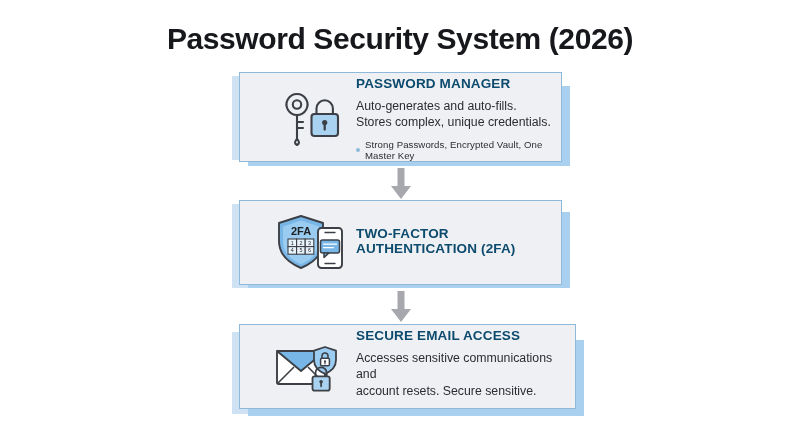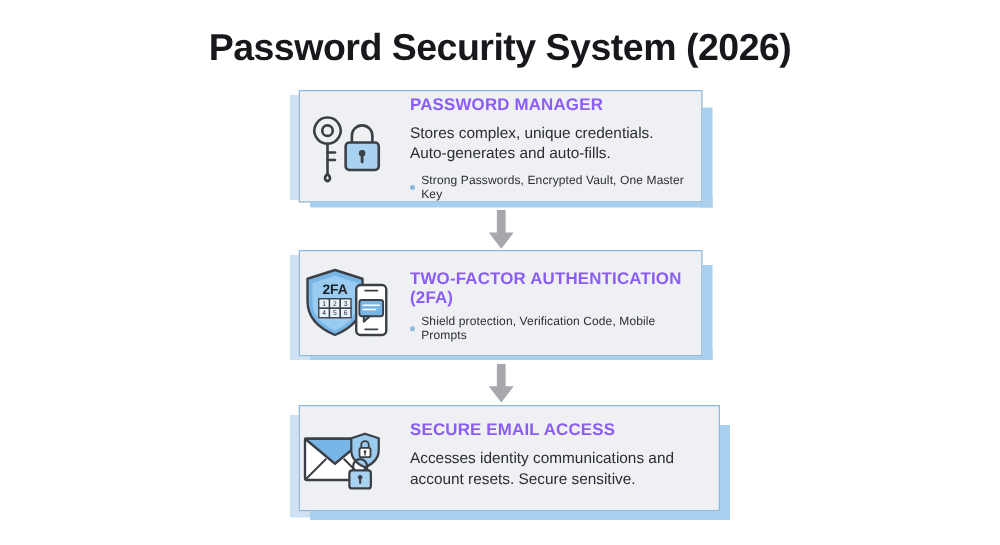--- a/index.html
+++ b/index.html
@@ -28,28 +28,28 @@
   .shadow-tl{
     position:absolute;background:#cfe2f3;z-index:0;
   }
   .shadow-br{
     position:absolute;background:#a9d0ee;z-index:0;
   }
   .card{z-index:2;}
 
   .icon-pane{
     width:86px;flex:0 0 86px;
-    display:flex;align-items:center;justify-content:flex-start;
+    display:flex;align-items:center;justify-content:center;padding-left:28px;
   }
   .body-pane{
     flex:1 1 auto;padding:9px 10px 6px 2px;
     display:flex;flex-direction:column;justify-content:center;
   }
   .card-heading{
-    font-size:13.5px;font-weight:bold;color:#8b5cf6;
+    font-size:13.5px;font-weight:bold;color:#0c4a6e;
     letter-spacing:0.15px;margin-bottom:7px;
   }
   .card-desc{
     font-size:12.3px;color:#2b2d33;line-height:1.32;margin-bottom:9px;
   }
   .card-tags{
     font-size:9.6px;color:#2b2d33;display:flex;align-items:center;gap:5px;
     letter-spacing:0.1px;
     justify-content:center;
   }
@@ -89,22 +89,22 @@
           <path d="M41.5 28 v-5.5 a8.2 8.2 0 0 1 16.4 0 V28" fill="none" stroke="#3c4046" stroke-width="2.1" stroke-linecap="round"></path>
           <rect x="36.5" y="28" width="26.5" height="22" rx="3" fill="#a8d2f0" stroke="#3c4046" stroke-width="2.1"></rect>
           <circle cx="49.7" cy="36.5" r="2.6" fill="#3c4046"></circle>
           <path d="M49.7 38.5 v5" stroke="#3c4046" stroke-width="2.3" stroke-linecap="round"></path>
         </g>
       </svg>
     </div>
     <div class="body-pane">
       <div class="card-heading">PASSWORD MANAGER</div>
       <div class="card-desc">
+        <div>Auto-generates and auto-fills.</div>
         <div>Stores complex, unique credentials.</div>
-        <div>Auto-generates and auto-fills.</div>
       </div>
       <div class="card-tags">
         <span class="bullet"></span>
         <span>Strong Passwords,  Encrypted Vault,  One Master Key</span>
       </div>
     </div>
   </div>
 
   <div class="arrow" style="left:389px;top:168px;">
     <svg width="24" height="32" viewBox="0 0 24 32" aria-hidden="true">
@@ -150,24 +150,20 @@
           <path d="M51 41 l0 4.4 l5 -4.4 Z" fill="#78b6e8" stroke="#3c4046" stroke-width="1.5" stroke-linejoin="round"></path>
           <g stroke="#ffffff" stroke-width="1.2" stroke-linecap="round">
             <line x1="50.5" y1="32.2" x2="63.5" y2="32.2"></line>
             <line x1="50.5" y1="35.6" x2="60.5" y2="35.6"></line>
           </g>
         </g>
       </svg>
     </div>
     <div class="body-pane">
       <div class="card-heading">TWO-FACTOR AUTHENTICATION (2FA)</div>
-      <div class="card-tags">
-        <span class="bullet"></span>
-        <span>Shield protection,  Verification Code,  Mobile Prompts</span>
-      </div>
     </div>
   </div>
 
   <div class="arrow" style="left:389px;top:291px;">
     <svg width="24" height="32" viewBox="0 0 24 32" aria-hidden="true">
       <path d="M8.5 0 H15.5 V18 H22 L12 31 L2 18 H8.5 Z" fill="#a6a8ad"></path>
     </svg>
   </div>
 
   <div class="shadow-tl" style="left:232px;top:332px;width:16px;height:82px;"></div>
@@ -190,19 +186,19 @@
 
         <path d="M42.5 39.5 v-3.6 a5.6 5.6 0 0 1 11.2 0 v3.6" fill="none" stroke="#3c4046" stroke-width="1.8" stroke-linecap="round"></path>
         <rect x="39.5" y="39.3" width="17.2" height="14.4" rx="2.2" fill="#a8d2f0" stroke="#3c4046" stroke-width="1.8"></rect>
         <circle cx="48.1" cy="44.8" r="1.8" fill="#3c4046"></circle>
         <path d="M48.1 46 v3.3" stroke="#3c4046" stroke-width="1.7" stroke-linecap="round"></path>
       </svg>
     </div>
     <div class="body-pane">
       <div class="card-heading">SECURE EMAIL ACCESS</div>
       <div class="card-desc">
-        <div>Accesses identity communications and</div>
+        <div>Accesses sensitive communications and</div>
         <div>account resets. Secure sensitive.</div>
       </div>
     </div>
   </div>
 
 </div>
 
 </body></html>

